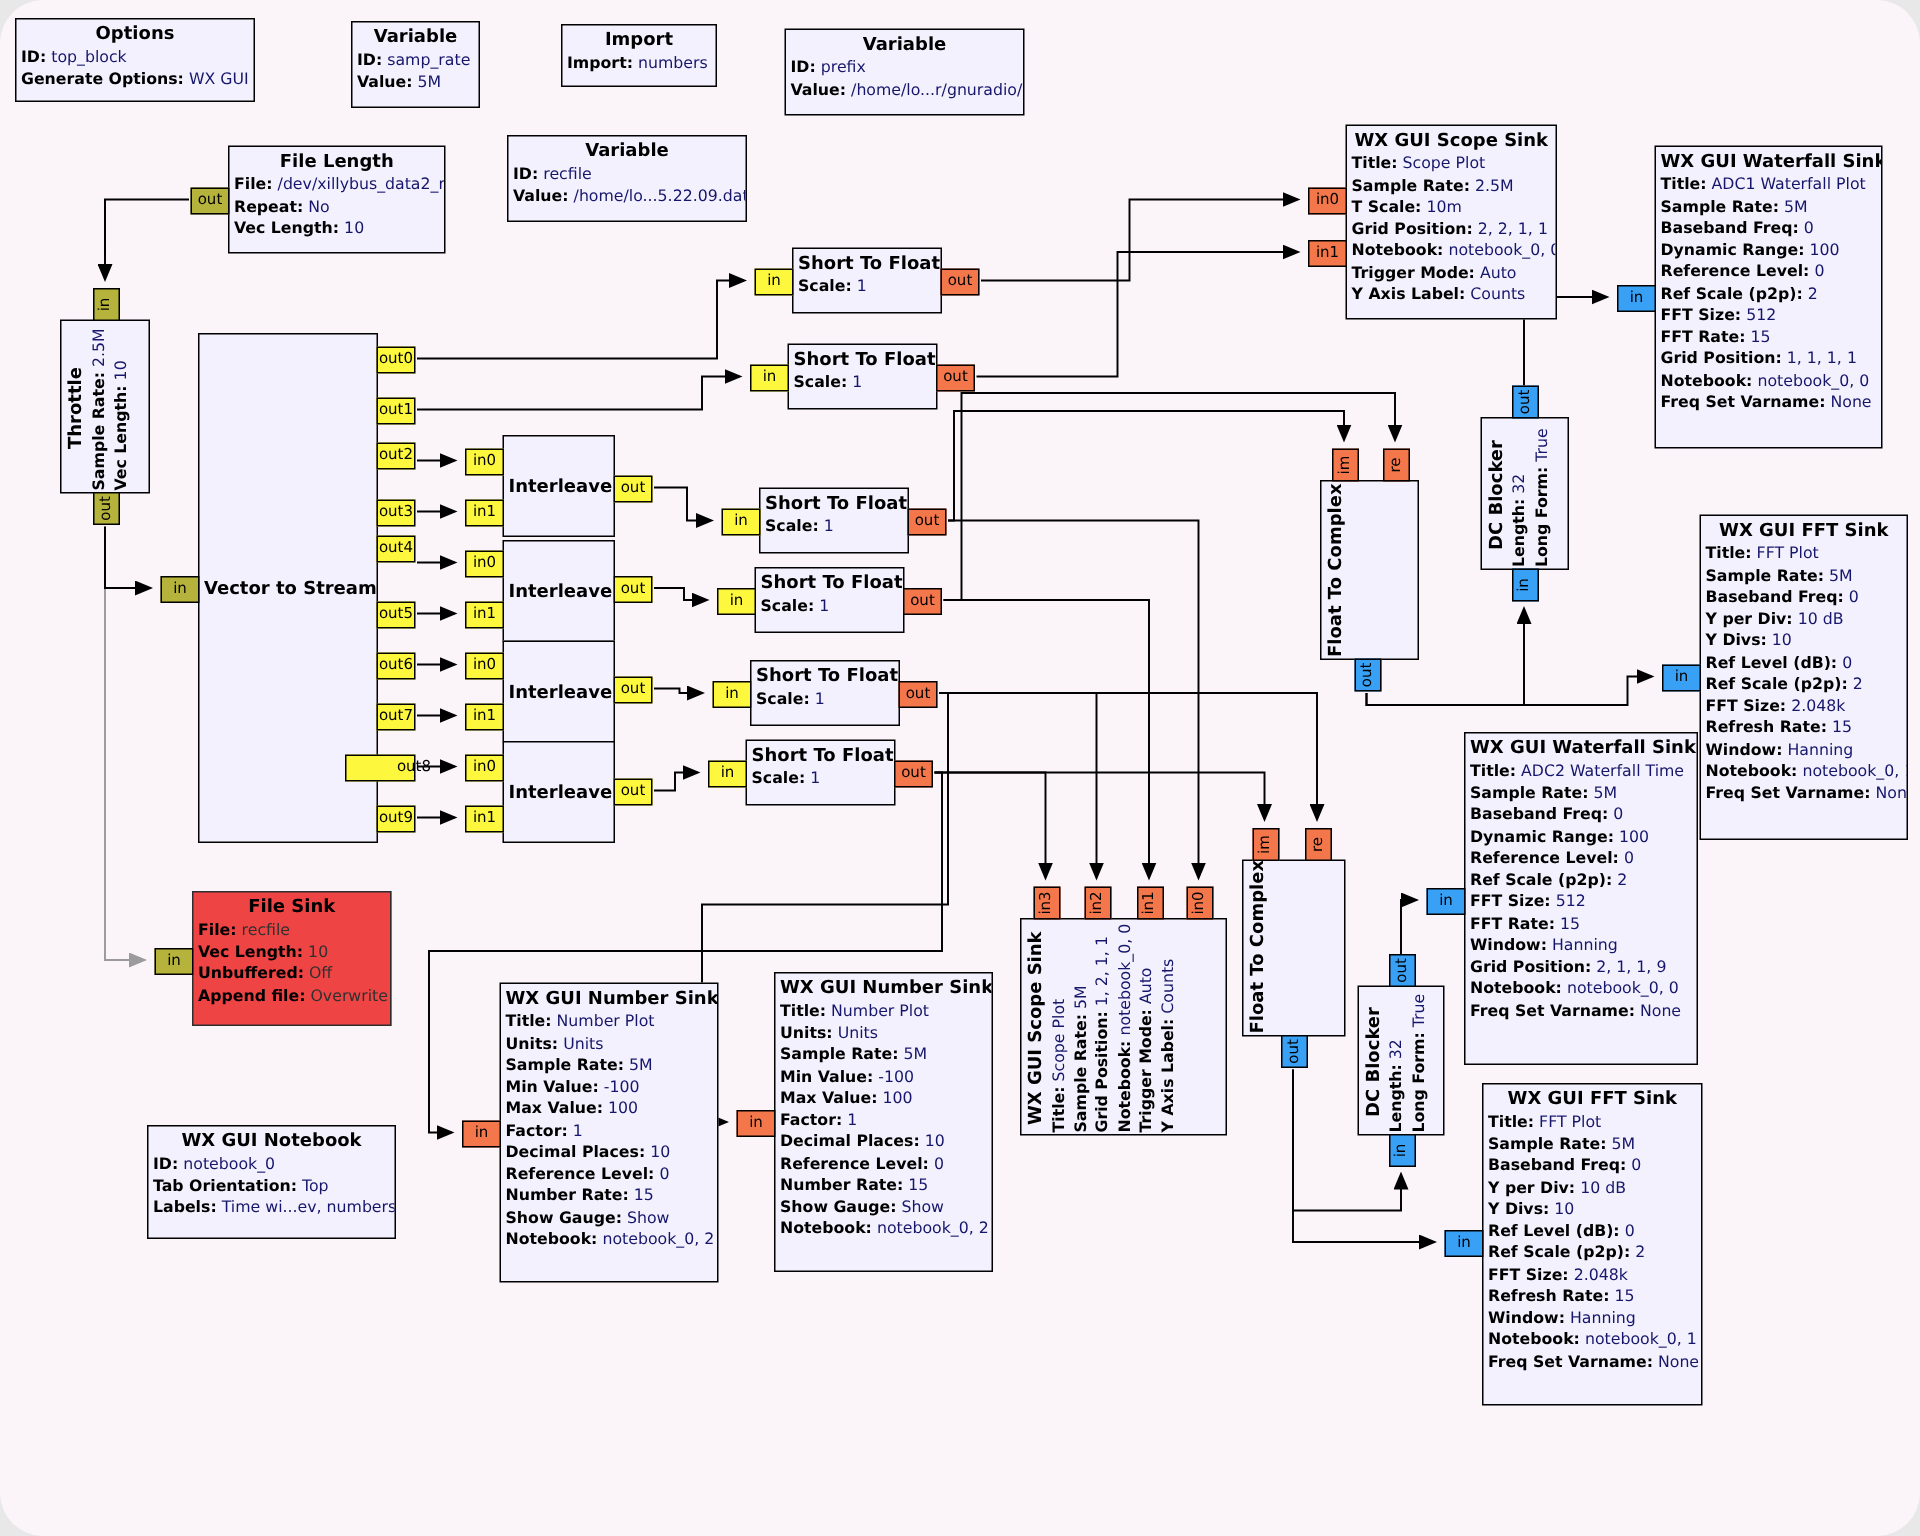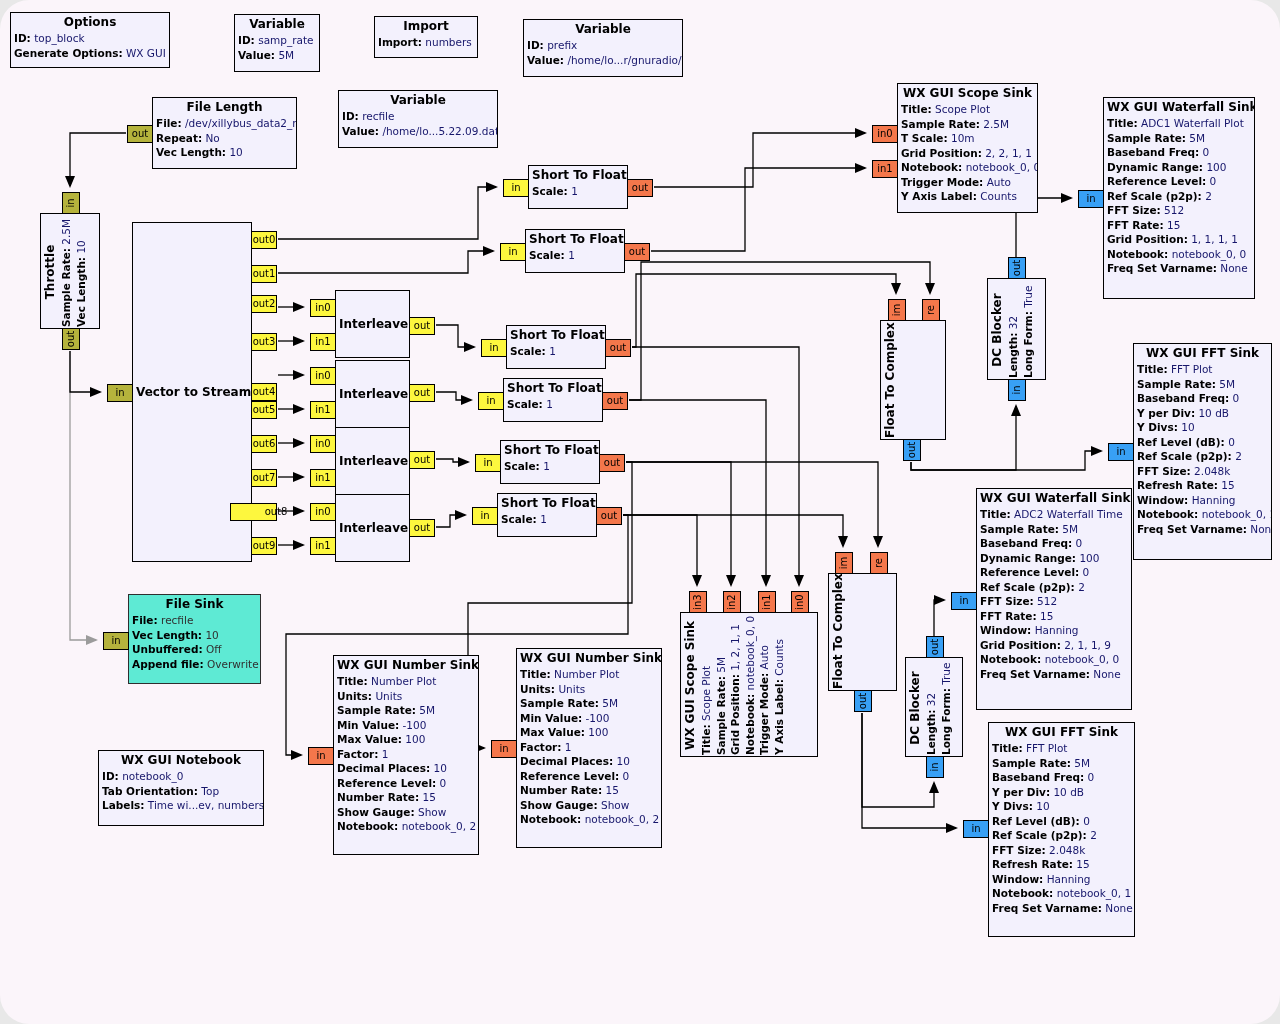--- a/index.html
+++ b/index.html
@@ -9,21 +9,21 @@
   .block{position:absolute;background:#f3f1fd;border:1.5px solid #000;
     z-index:2;box-sizing:border-box;}
   .block .inner{position:absolute;left:0;top:0;right:0;bottom:0;overflow:hidden;}
   .block .inner.mid{display:flex;align-items:center;justify-content:flex-start;}
   .vblock .inner.rot{right:auto;bottom:auto;transform-origin:0 0;
     transform:rotate(-90deg) translateX(-100%);}
   .btitle{font-weight:bold;font-size:12px;line-height:15px;text-align:center;
     padding:2px 3px 1px;color:#000;white-space:nowrap;}
   .bparam{font-size:10.5px;line-height:14.5px;padding:0 3px;white-space:nowrap;color:#16166b;}
   .bparam b{color:#000;}
-  .block.disabled{background:#5eead4;border-color:#2e2e2e;}
+  .block.disabled{background:#ef4444;border-color:#2e2e2e;}
   .block.disabled .bparam{color:#303030;}
   .port{position:absolute;border:1px solid #000;display:flex;align-items:center;
     justify-content:center;font-size:10px;line-height:10px;z-index:3;
     box-sizing:border-box;color:#000;}
   .port.h{width:26px;height:18px;}
   .port.v{width:18px;height:22px;}
   .port.v span{transform:rotate(-90deg);white-space:nowrap;}
   .t-vs{background:#b5b33c;}
   .t-s{background:#fdf73e;}
   .t-f{background:#f4774b;}
@@ -152,21 +152,21 @@
       </div>
       <div class="port h t-s" style="right: -26px; top: 42px;">
         <span>out1</span>
       </div>
       <div class="port h t-s" style="right: -26px; top: 60px; margin-top: 12px;">
         <span>out2</span>
       </div>
       <div class="port h t-s" style="right: -26px; top: 110px;">
         <span>out3</span>
       </div>
-      <div class="port h t-s" style="right: -26px; top: 160px;">
+      <div class="port h t-s" style="right: -26px; top: 134px;">
         <span>out4</span>
       </div>
       <div class="port h t-s" style="right: -26px; top: 178px;">
         <span>out5</span>
       </div>
       <div class="port h t-s" style="right: -26px; top: 212px;">
         <span>out6</span>
       </div>
       <div class="port h t-s" style="right: -26px; top: 246px;">
         <span>out7</span>

